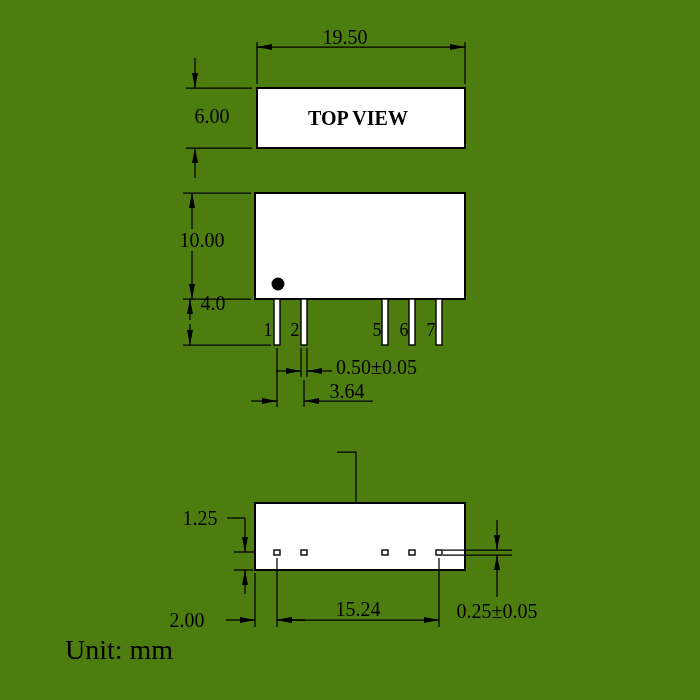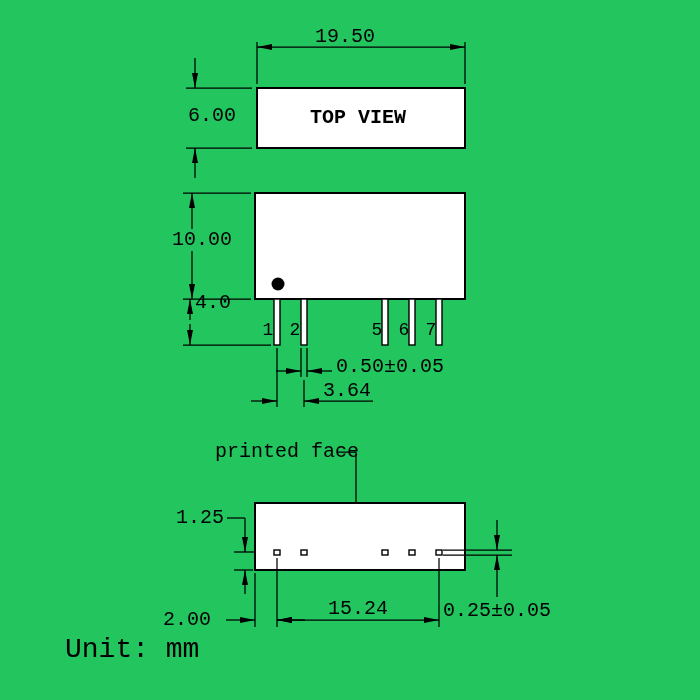--- a/index.html
+++ b/index.html
@@ -1,17 +1,17 @@
 <!DOCTYPE html>
 <html><head>
 <meta charset="utf-8">
 <style>
   html,body{margin:0;padding:0;background:#ffffff;}
-  .canvas{position:relative;width:700px;height:700px;background:#22c55e;overflow:hidden;
-          font-family:Liberation Mono, monospace;color:#000;}
+  .canvas{position:relative;width:700px;height:700px;background:#4d7c0f;overflow:hidden;
+          font-family:Liberation Serif, serif;color:#000;}
   svg{position:absolute;left:0;top:0;}
   .part{fill:#ffffff;stroke:#000000;stroke-width:2;}
   .pin{fill:#ffffff;stroke:#000000;stroke-width:1.4;}
   .dim line,.dim polyline{stroke:#000000;stroke-width:1.25;fill:none;}
   .lbl{position:absolute;font-size:20px;line-height:1;white-space:nowrap;}
   .ctr{transform:translate(-50%,-50%);}
   .lft{transform:translate(0,-50%);}
   .bold{font-weight:bold;}
   .small{font-size:18px;}
   .note{font-size:28px;}
@@ -125,21 +125,20 @@
 
   <div class="lbl ctr small" style="left:268px;top:330px">1</div>
   <div class="lbl ctr small" style="left:295px;top:330px">2</div>
   <div class="lbl ctr small" style="left:377px;top:330px">5</div>
   <div class="lbl ctr small" style="left:404px;top:330px">6</div>
   <div class="lbl ctr small" style="left:431px;top:330px">7</div>
 
   <div class="lbl lft" style="left:336px;top:367px">0.50±0.05</div>
   <div class="lbl ctr" style="left:347px;top:391px">3.64</div>
 
-  <div class="lbl lft" style="left:215px;top:452px">printed face</div>
   <div class="lbl ctr" style="left:200px;top:518px">1.25</div>
 
   <div class="lbl ctr" style="left:187px;top:620px">2.00</div>
   <div class="lbl ctr" style="left:358px;top:609px">15.24</div>
   <div class="lbl ctr" style="left:497px;top:611px">0.25±0.05</div>
 
   <div class="lbl lft note" style="left:65px;top:650px">Unit: mm</div>
 
 </div>
 

